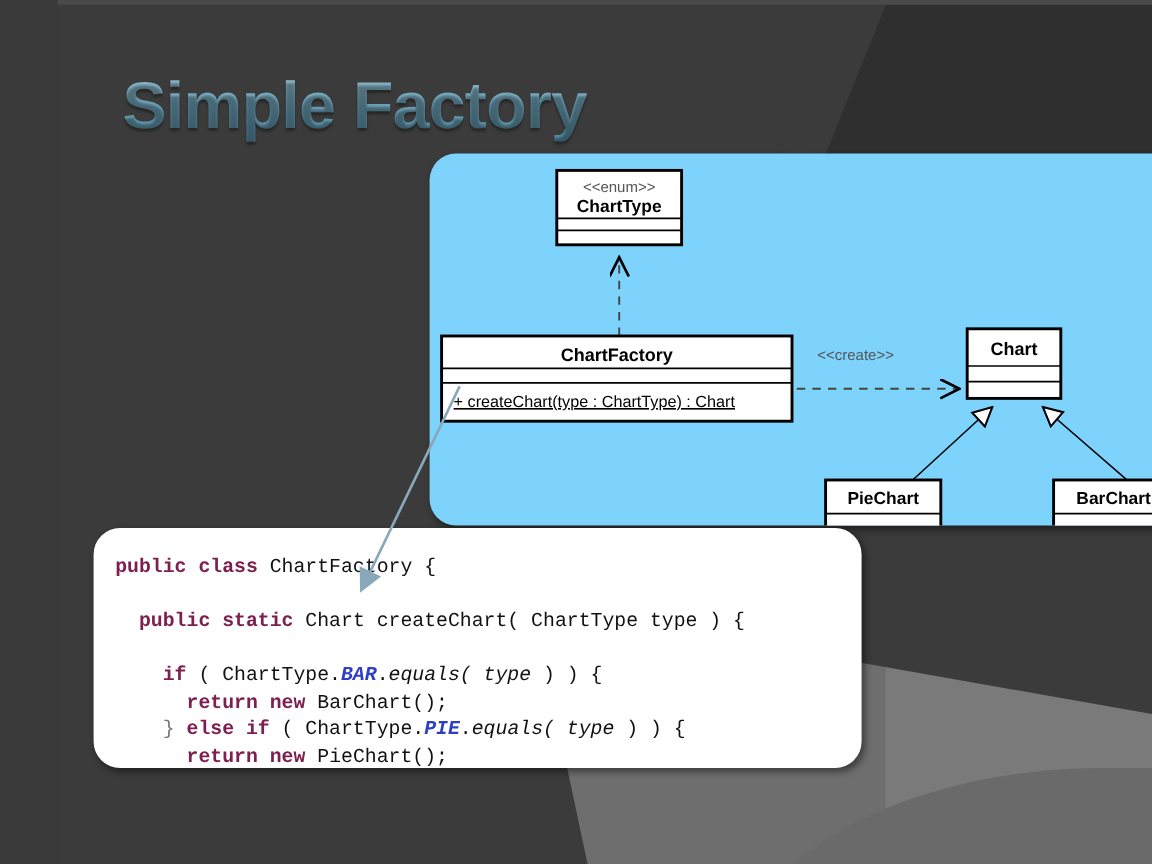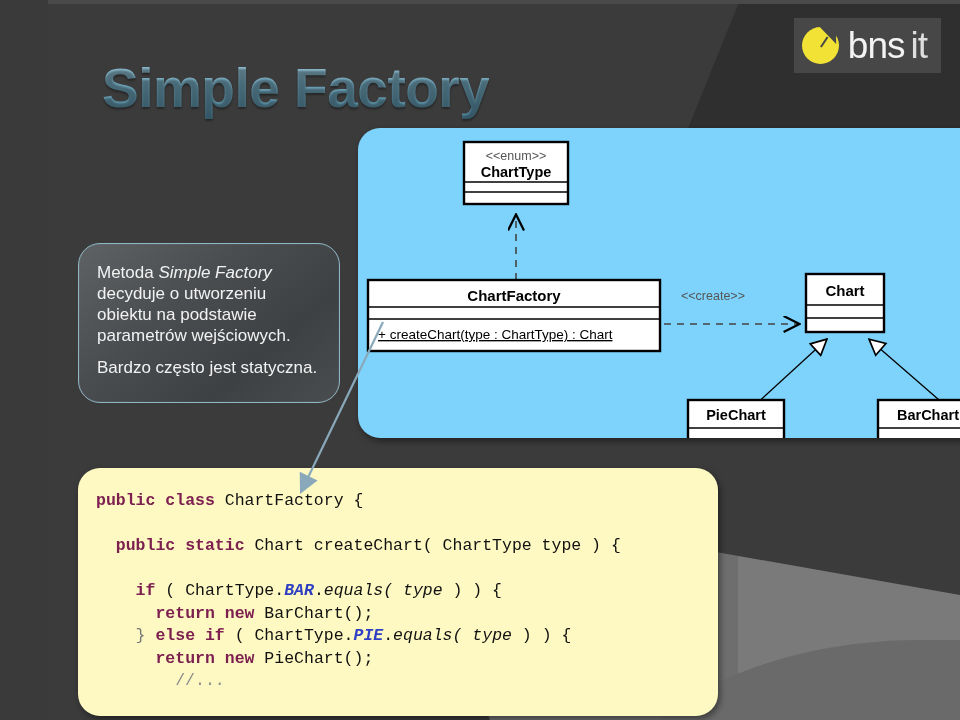--- a/index.html
+++ b/index.html
@@ -88,22 +88,22 @@
   
   .uml-panel{
     position:absolute;left:310px;top:128px;width:640px;height:310px;
     background:#7dd3fc;border-radius:22px;
     box-shadow:2px 3px 6px rgba(0,0,0,.45);
   }
   .uml-panel svg{position:absolute;left:0;top:0;}
 
   
   .code-panel{
-    position:absolute;left:30px;top:468px;width:640px;height:248px;
-    background:#fef9c3;border-radius:22px;
+    position:absolute;left:30px;top:440px;width:640px;height:200px;
+    background:#ffffff;border-radius:22px;
     box-shadow:2px 3px 6px rgba(0,0,0,.45);
     overflow:hidden;
     padding:22px 0 0 18px;box-sizing:border-box;
   }
   .code{
     font-family:"Liberation Mono","DejaVu Sans Mono",monospace;
     font-size:16.5px;line-height:22.5px;white-space:pre;color:#111;
   }
   .k{color:#7d2050;font-weight:bold;}
   .const{color:#2f3fc4;font-style:italic;font-weight:bold;}
@@ -122,33 +122,21 @@
   <div class="bg-shape bg-lightband"></div>
   <div class="bg-shape bg-arc"></div>
   <div class="bg-shape bg-arc2"></div>
   <div class="bg-shape bg-dark-upper"></div>
   <div class="bg-shape bg-dark-wedge"></div>
   <div class="bg-shape bg-diag-dark"></div>
   <div class="bg-top-strip"></div>
 
   <div class="title">Simple Factory</div>
 
-  <div class="logo">
-    <span class="logo-mark">
-      <span class="disc"></span>
-        <span class="notch"></span>
-        <span class="hand"></span>
-    </span>
-    <span class="logo-text"><span>bns</span><span class="t2">it</span></span>
-  </div>
-
-  <div class="note">
-    <p><span>Metoda </span><em>Simple Factory</em><span> decyduje o utworzeniu obiektu na podstawie parametrów wejściowych.</span></p>
-    <p class="second">Bardzo często jest statyczna.</p>
-  </div>
+
 
   <div class="uml-panel">
     <svg width="640" height="310" viewBox="0 0 640 310">
       <defs>
         <marker id="openarrow" markerWidth="12" markerHeight="12" refX="10" refY="5" orient="auto">
           <path d="M1,0 L11,5 L1,10" fill="none" stroke="#000" stroke-width="1.4"></path>
         </marker>
         <marker id="hollowtri" markerWidth="14" markerHeight="14" refX="12" refY="7" orient="auto">
           <path d="M1,1 L13,7 L1,13 Z" fill="#fff" stroke="#000" stroke-width="1.3"></path>
         </marker>

